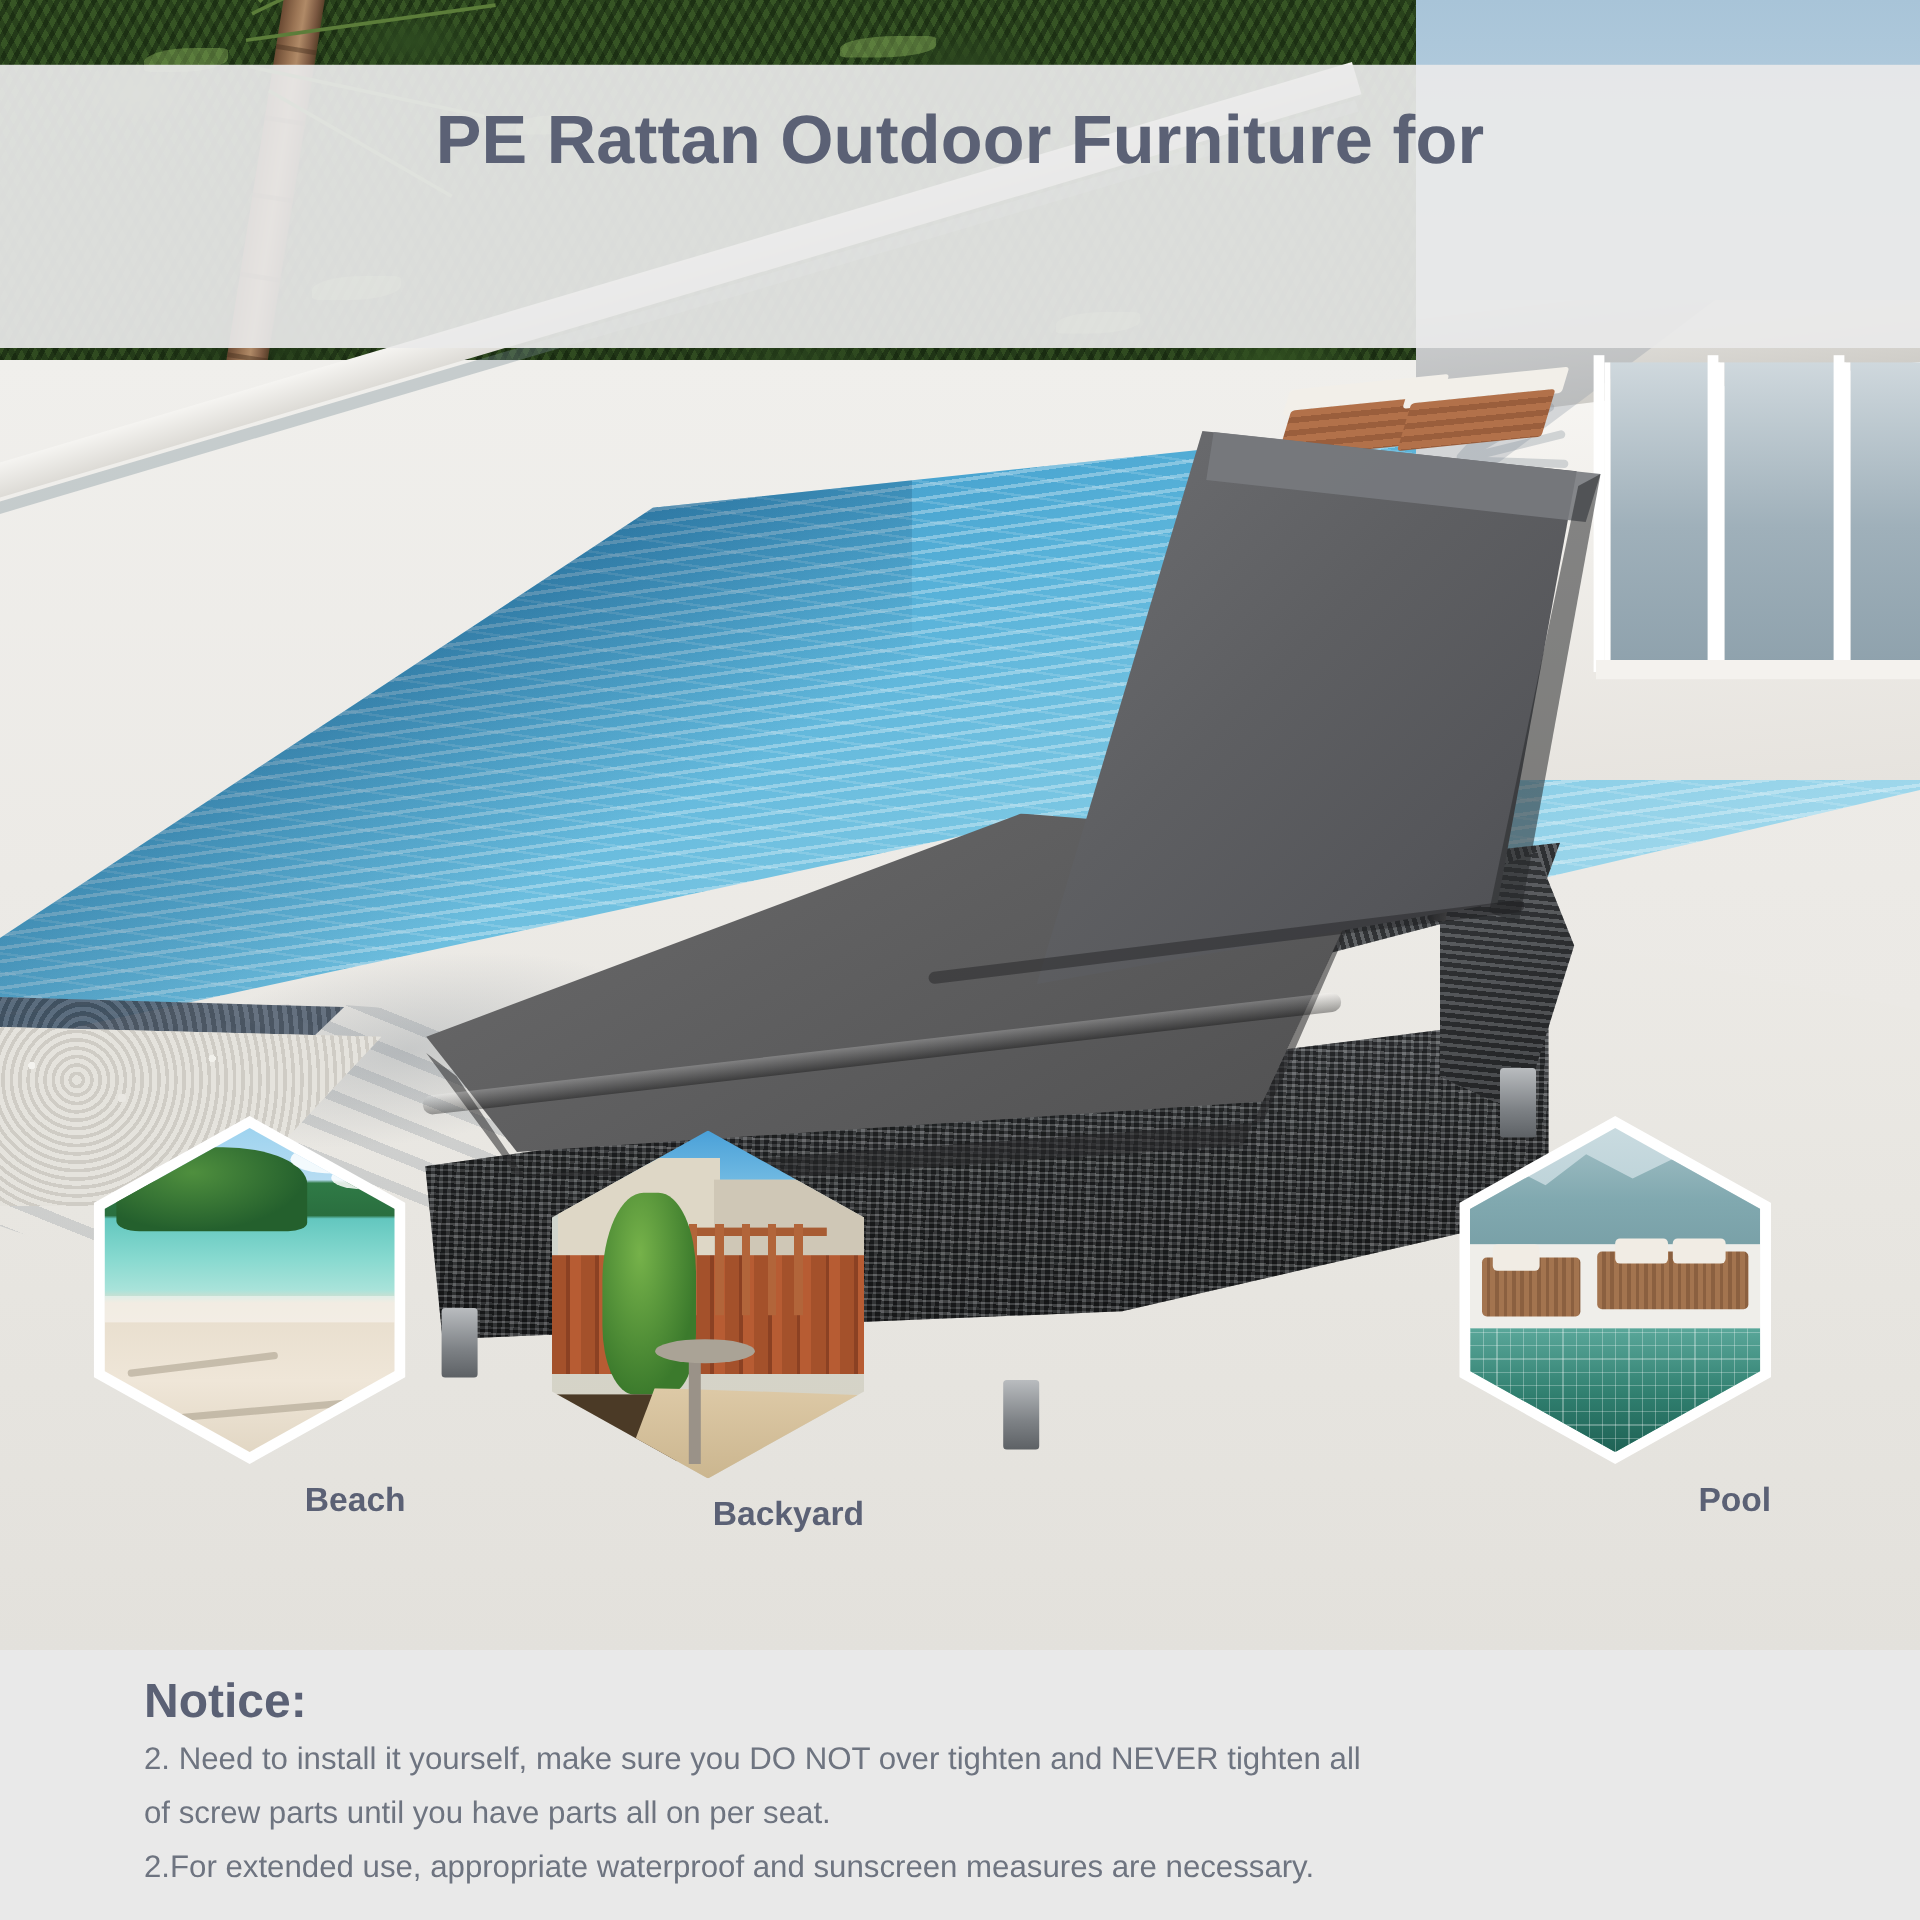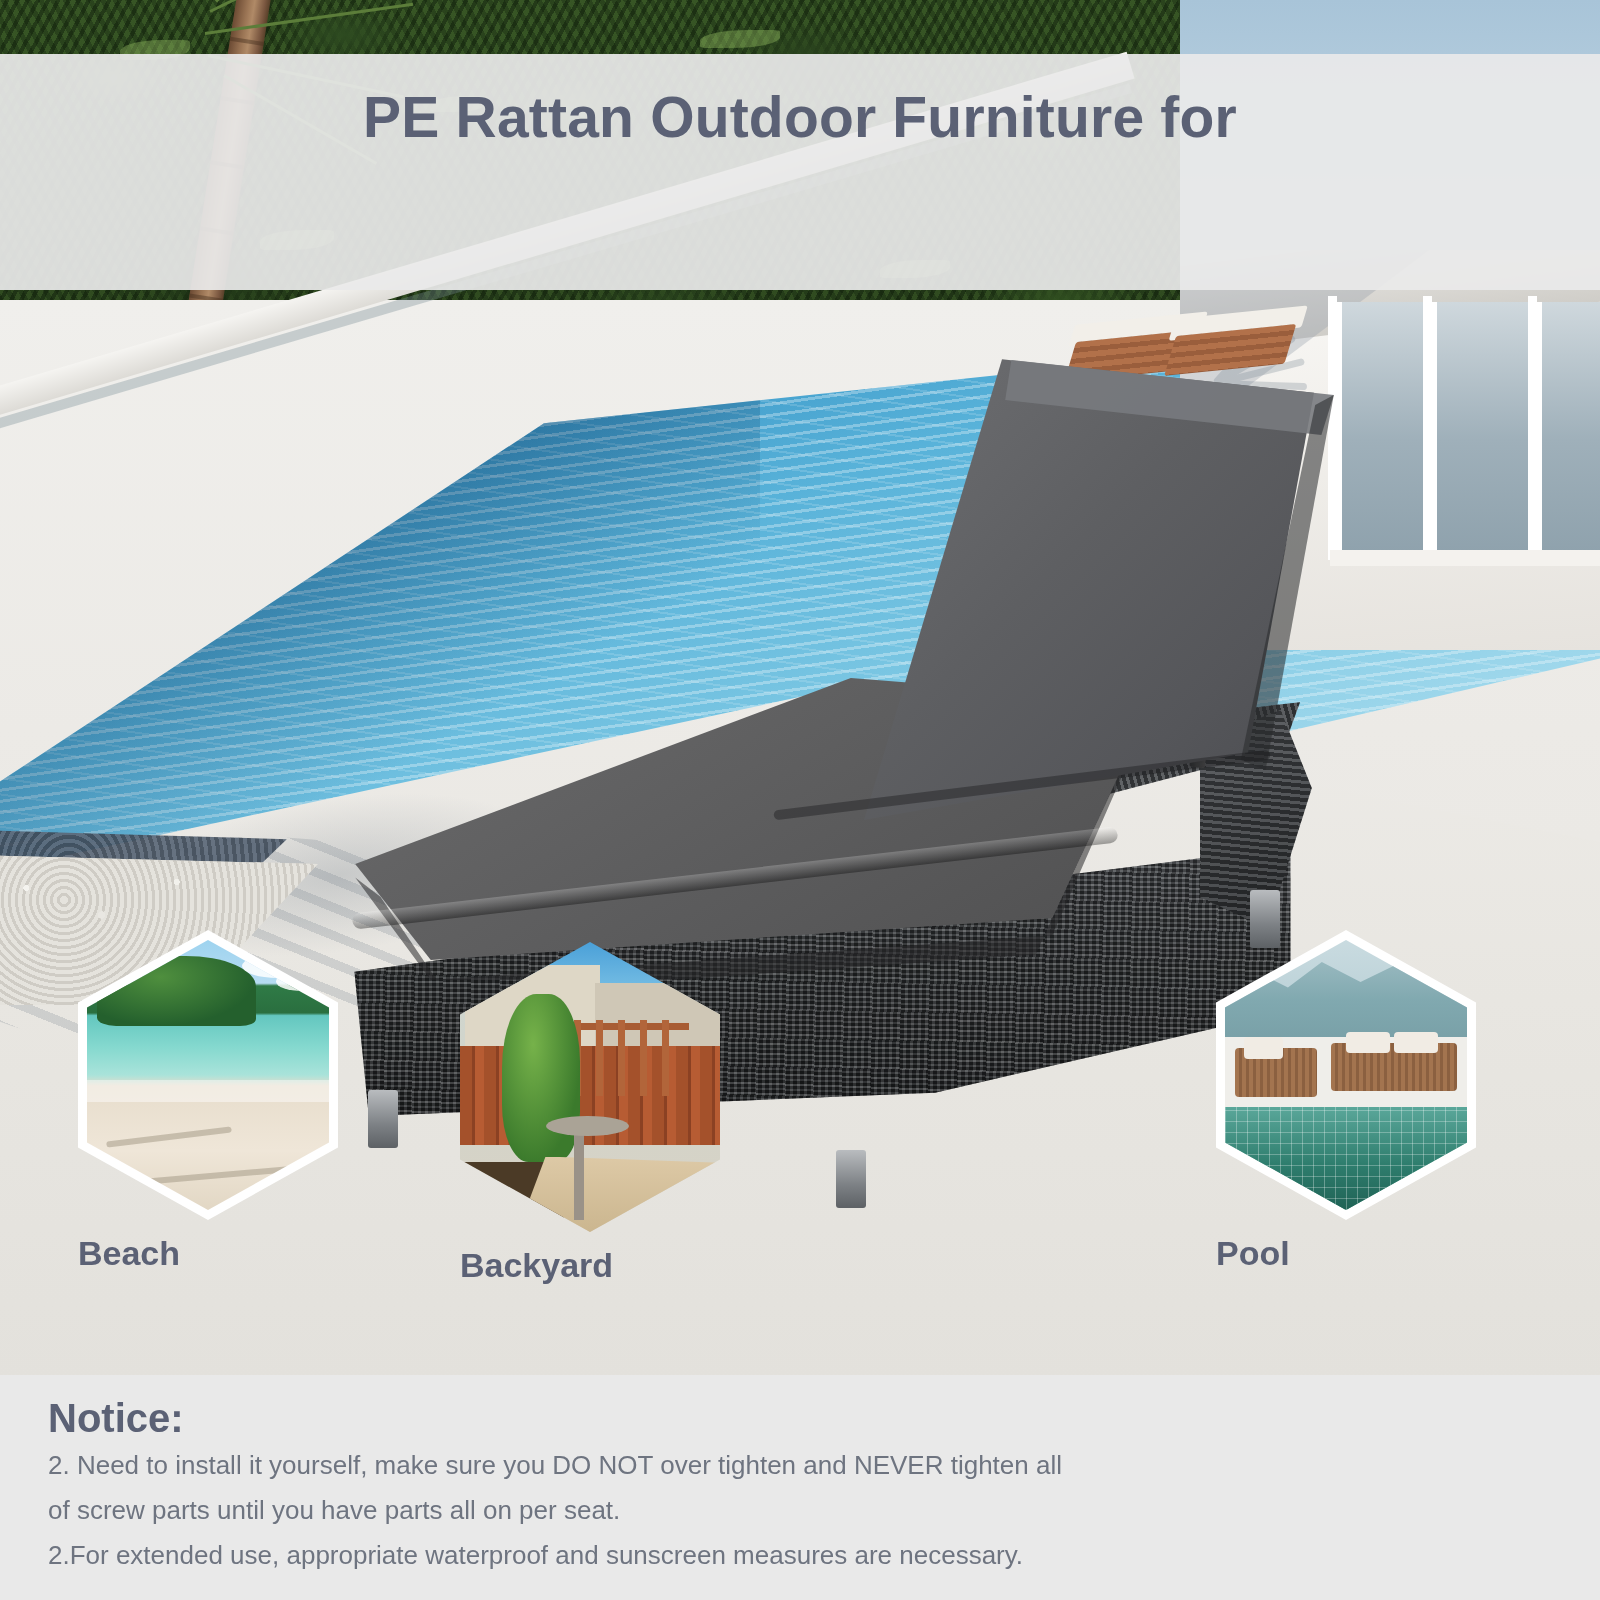--- a/index.html
+++ b/index.html
@@ -184,21 +184,21 @@
   .hexcell{position:absolute;width:260px;}
   .hexframe{position:relative;width:260px;height:290px;}
   .hexframe .frame, .hexframe .img{
      position:absolute;left:0;top:0;width:260px;height:290px;
      -webkit-clip-path:polygon(50% 0%,100% 25%,100% 75%,50% 100%,0% 75%,0% 25%);
      clip-path:polygon(50% 0%,100% 25%,100% 75%,50% 100%,0% 75%,0% 25%);}
   .hexframe .frame{background:#ffffff;}
   .hexframe.noframe .frame{background:transparent;}
   .hexframe .img{left:9px;top:10px;width:242px;height:270px;}
   .hexframe.noframe .img{left:0;top:0;width:260px;height:290px;}
-  .hexlabel{margin-top:14px;text-align:left;font-size:34px;font-weight:bold;color:#5b6175;}
+  .hexlabel{margin-top:14px;text-align:right;font-size:28px;font-weight:bold;color:#5b6175;}
 
   
   .sc-beach{background:linear-gradient(180deg,
       #9ed3ef 0%, #b6dcf2 16%,
       #2f7a46 17%, #2a6f3f 27%,
       #63c7bf 28%, #86d9cf 40%, #a9e3da 50%,
       #e7ddcc 54%, #efe6d8 78%, #e2d7c4 100%);}
   .sc-beach .isle{position:absolute;left:4%;top:6%;width:66%;height:26%;border-radius:48% 44% 10% 12%;
      background:radial-gradient(ellipse at 40% 30%,#4f8f3e,#24602d 70%);}
   .sc-beach .cloud{position:absolute;background:rgba(255,255,255,.85);border-radius:50%;}
@@ -250,21 +250,21 @@
   .sc-pool .deck2{position:absolute;left:0;top:36%;width:100%;height:26%;background:#efeeea;}
   .sc-pool .sofa{position:absolute;background:repeating-linear-gradient(90deg,#a3744f 0 4px,#8b6040 4px 7px);border-radius:4px;}
   .sc-pool .pillow{position:absolute;background:#f1ece4;border-radius:4px;}
   .sc-pool .water2{position:absolute;left:0;top:62%;width:100%;height:38%;
      background:repeating-linear-gradient(90deg, rgba(255,255,255,.30) 0 1px, rgba(0,0,0,0) 1px 11px),
                 repeating-linear-gradient(0deg, rgba(255,255,255,.28) 0 1px, rgba(0,0,0,0) 1px 11px),
                 linear-gradient(180deg,#5aa79a 0%,#2f7e6e 55%,#1f6255 100%);}
 
   
   .notice{position:absolute;left:0;top:1375px;width:1600px;height:225px;background:#e9e9e9;}
-  .notice .inner{padding:18px 0 0 48px;}
+  .notice .inner{padding:18px 0 0 120px;}
   .notice h2{margin:0;font-size:40px;font-weight:bold;color:#5b6175;line-height:50px;}
   .notice p{margin:0;font-size:26px;line-height:45px;color:#6e7480;font-weight:normal;}
 </style>
 </head>
 <body>
 
 <div class="page">
 
   <div class="hero">
     <div class="sky"></div>

